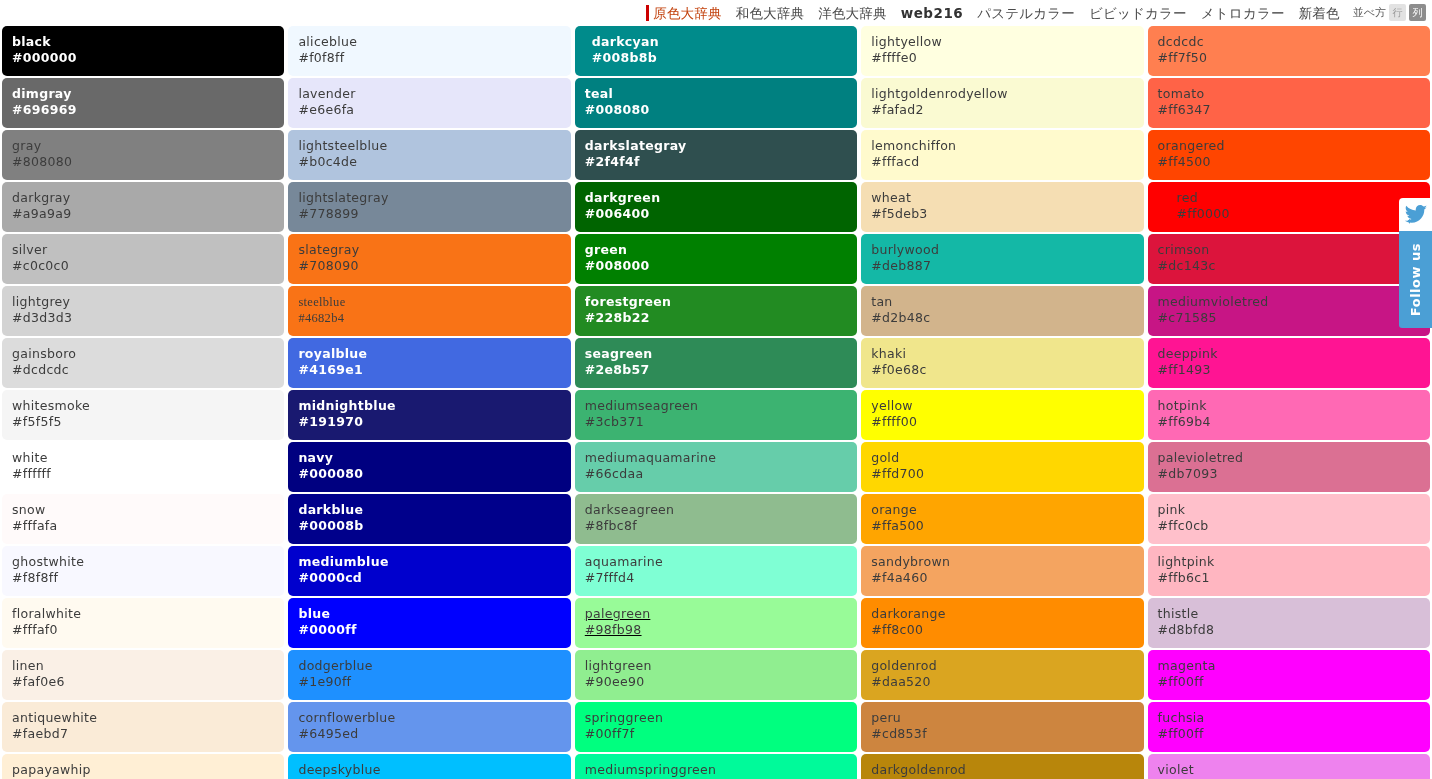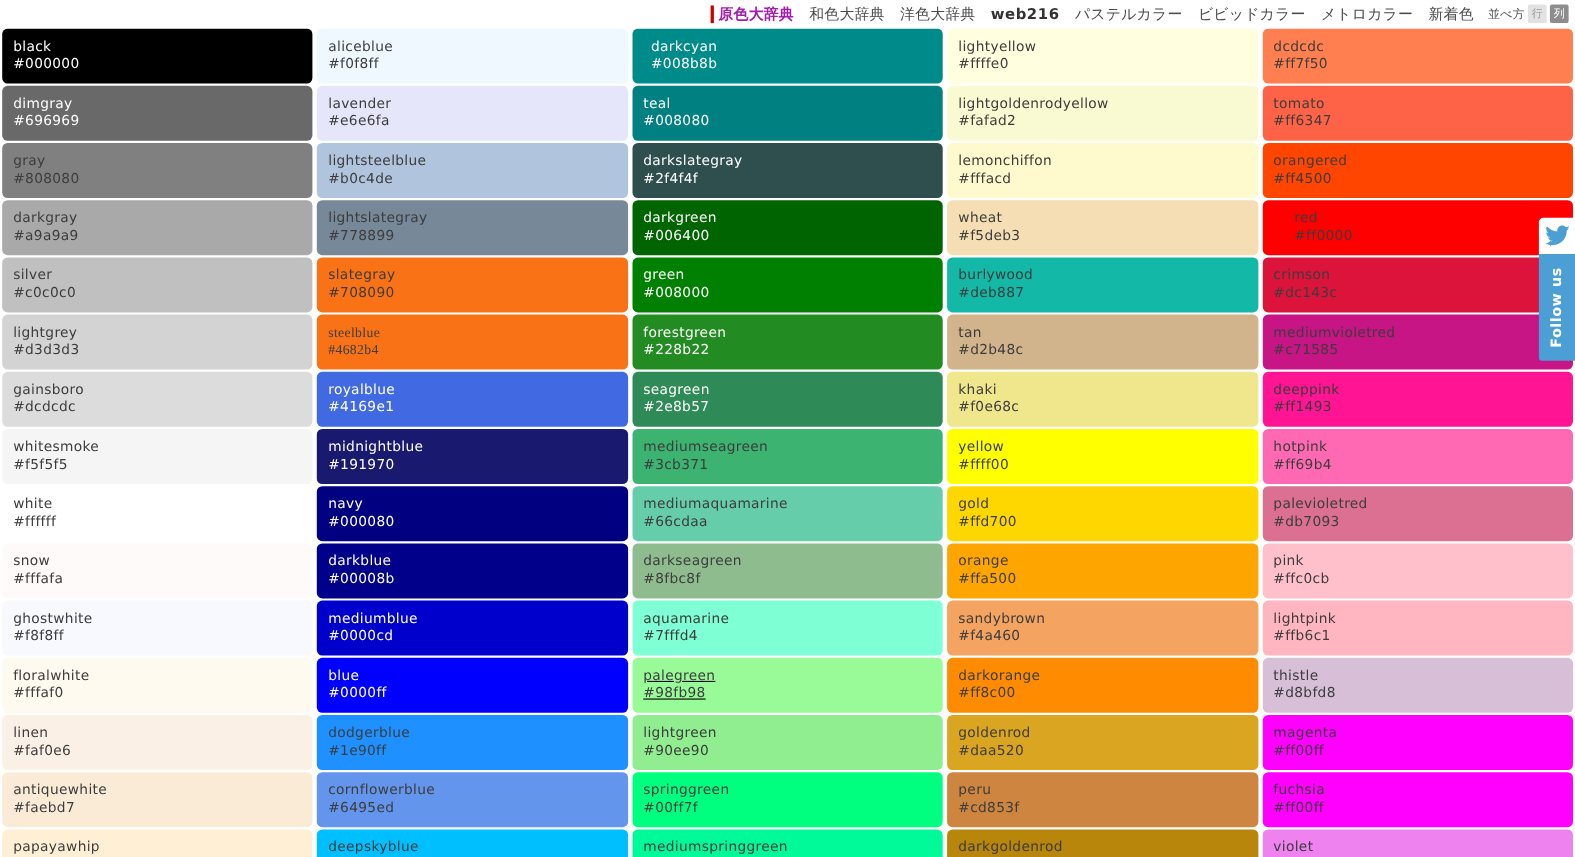--- a/index.html
+++ b/index.html
@@ -28,22 +28,22 @@
   }
   .nav-item {
     font-size: 13.5px;
     color: #4a4a4a;
     padding: 0 7px;
     line-height: 20px;
     cursor: pointer;
     letter-spacing: .2px;
   }
   .nav-item.active {
-    color: #a21caf;
-    font-weight: bold;
+    color: #c2410c;
+    font-weight: normal;
     position: relative;
     padding-left: 9px;
   }
   .nav-item.active::before {
     content: "";
     position: absolute;
     left: 2px; top: 2px;
     width: 3px; height: 16px;
     background: #cc0000;
   }
@@ -98,21 +98,21 @@
     font-size: 12.5px;
     letter-spacing: .3px;
     white-space: nowrap;
   }
   .swatch.light .nm, .swatch.light .hx {
     color: #3c3c3c;
     font-weight: normal;
   }
   .swatch.dark .nm, .swatch.dark .hx {
     color: #ffffff;
-    font-weight: normal;
+    font-weight: bold;
   }
 
   
   #follow {
     position: absolute;
     right: 0;
     top: 172px;
     width: 33px;
     z-index: 40;
   }

